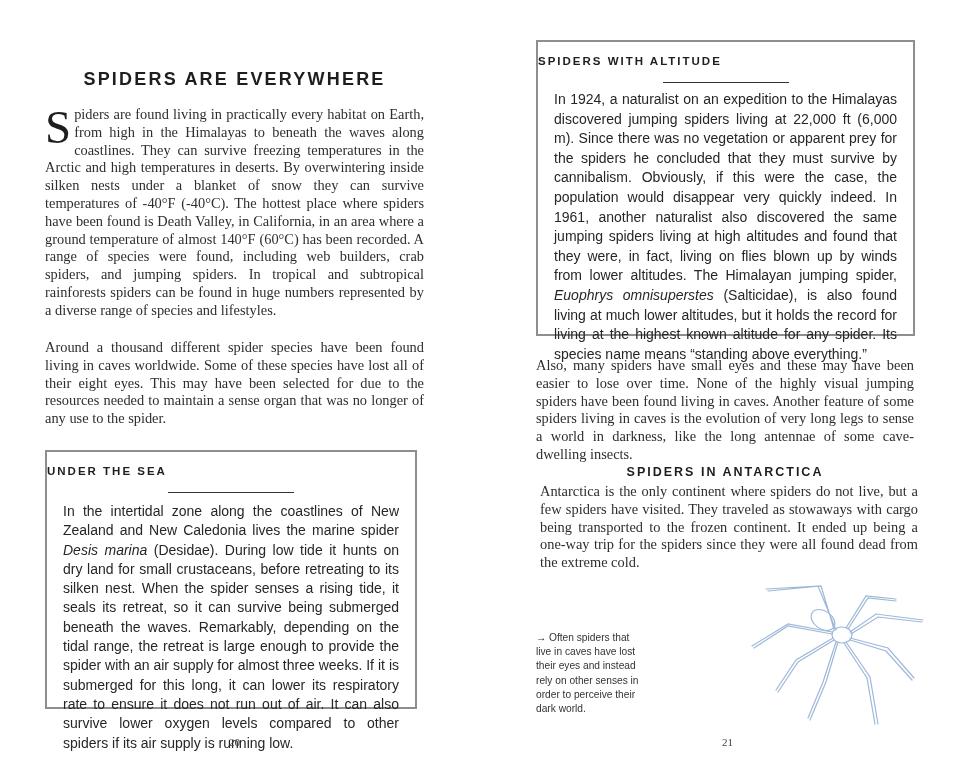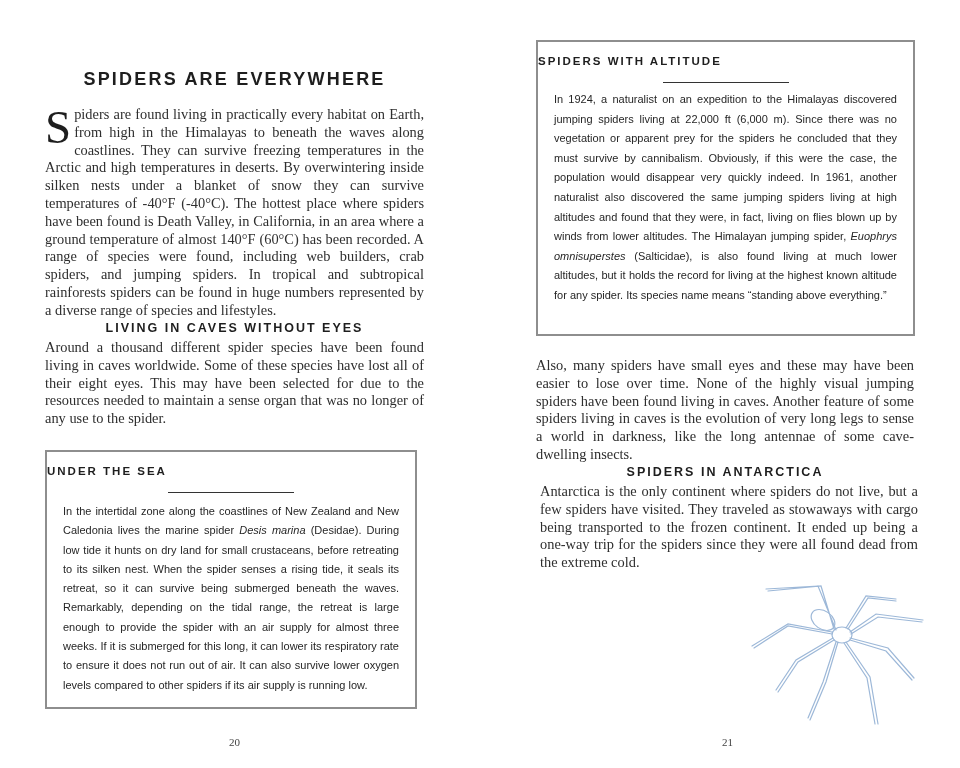--- a/index.html
+++ b/index.html
@@ -19,21 +19,21 @@
 
   .subhead { font-size:12.5px; font-weight:bold; letter-spacing:2px; text-align:center; color:#1e1e1e; }
   .caves-head { position:absolute; left:45px; width:379px; top:321px; }
   .caves-text { position:absolute; left:45px; width:379px; top:339px; }
 
   .box { position:absolute; border:2px solid #8e8e8e; background:#fff; box-sizing:border-box; }
   #box-sea { left:45px; top:450px; width:372px; height:259px; }
   #box-alt { left:56px; top:40px; width:379px; height:296px; }
   .box-head { position:absolute; left:0; right:0; top:13px; text-align:left; font-size:11.5px; font-weight:bold; letter-spacing:2px; color:#1e1e1e; }
   .box-rule { position:absolute; left:50%; width:126px; margin-left:-63px; top:40px; height:1px; background:#333; }
-  .box-text { position:absolute; left:16px; right:16px; top:50px; font-size:11px; line-height:19.3px; text-align:justify; color:#262626; }
+  .box-text { position:absolute; left:16px; right:16px; top:50px; font-size:14px; line-height:19.3px; text-align:justify; color:#262626; }
   #box-alt .box-text { top:48px; line-height:19.6px; }
 
   .right-cont { position:absolute; left:56px; width:378px; top:357px; }
   .ant-head { position:absolute; left:56px; width:378px; top:465px; }
   .ant-text { position:absolute; left:60px; width:378px; top:483px; }
 
   .caption { position:absolute; left:56px; top:631px; width:110px; font-size:10.2px; line-height:14.2px; color:#333; }
   .spider { position:absolute; left:258px; top:572px; width:200px; height:160px; }
 
   .folio { position:absolute; top:736px; font-size:11px; color:#444; }
@@ -43,21 +43,20 @@
 </head>
 <body>
 
 <div class="page" id="page-left">
   <div class="title sans">SPIDERS ARE EVERYWHERE</div>
 
   <div class="intro body-text serif">
     <span class="dropcap">S</span><span>piders are found living in practically every habitat on Earth, from high in the Himalayas to beneath the waves along coastlines. They can survive freezing temperatures in the Arctic and high temperatures in deserts. By overwintering inside silken nests under a blanket of snow they can survive temperatures of -40°F (-40°C). The hottest place where spiders have been found is Death Valley, in California, in an area where a ground temperature of almost 140°F (60°C) has been recorded. A range of species were found, including web builders, crab spiders, and jumping spiders. In tropical and subtropical rainforests spiders can be found in huge numbers represented by a diverse range of species and lifestyles.</span>
   </div>
 
-  <div class="caves-head subhead sans">LIVING IN CAVES WITHOUT EYES</div>
   <div class="caves-text body-text serif">Around a thousand different spider species have been found living in caves worldwide. Some of these species have lost all of their eight eyes. This may have been selected for due to the resources needed to maintain a sense organ that was no longer of any use to the spider.</div>
 
   <div class="box" id="box-sea">
     <div class="box-head sans">UNDER THE SEA</div>
     <div class="box-rule"></div>
     <div class="box-text sans"><span>In the intertidal zone along the coastlines of New Zealand and New Caledonia lives the marine spider </span><em>Desis marina</em><span> (Desidae). During low tide it hunts on dry land for small crustaceans, before retreating to its silken nest. When the spider senses a rising tide, it seals its retreat, so it can survive being submerged beneath the waves. Remarkably, depending on the tidal range, the retreat is large enough to provide the spider with an air supply for almost three weeks. If it is submerged for this long, it can lower its respiratory rate to ensure it does not run out of air. It can also survive lower oxygen levels compared to other spiders if its air supply is running low.</span></div>
   </div>
 
   <div class="folio serif" id="folio-left">20</div>
 </div>
@@ -67,20 +66,24 @@
     <div class="box-head sans">SPIDERS WITH ALTITUDE</div>
     <div class="box-rule"></div>
     <div class="box-text sans"><span>In 1924, a naturalist on an expedition to the Himalayas discovered jumping spiders living at 22,000 ft (6,000 m). Since there was no vegetation or apparent prey for the spiders he concluded that they must survive by cannibalism. Obviously, if this were the case, the population would disappear very quickly indeed. In 1961, another naturalist also discovered the same jumping spiders living at high altitudes and found that they were, in fact, living on flies blown up by winds from lower altitudes. The Himalayan jumping spider, </span><em>Euophrys omnisuperstes</em><span> (Salticidae), is also found living at much lower altitudes, but it holds the record for living at the highest known altitude for any spider. Its species name means “standing above everything.”</span></div>
   </div>
 
   <div class="right-cont body-text serif">Also, many spiders have small eyes and these may have been easier to lose over time. None of the highly visual jumping spiders have been found living in caves. Another feature of some spiders living in caves is the evolution of very long legs to sense a world in darkness, like the long antennae of some cave-dwelling insects.</div>
 
   <div class="ant-head subhead sans">SPIDERS IN ANTARCTICA</div>
   <div class="ant-text body-text serif">Antarctica is the only continent where spiders do not live, but a few spiders have visited. They traveled as stowaways with cargo being transported to the frozen continent. It ended up being a one-way trip for the spiders since they were all found dead from the extreme cold.</div>
 
+  <div class="caption sans">
+    <span>→</span>
+    <span>Often spiders that live in caves have lost their eyes and instead rely on other senses in order to perceive their dark world.</span>
+  </div>
 
   <svg class="spider" viewBox="0 0 200 160" fill="none" stroke="#9db8d8" stroke-width="1.2" stroke-linecap="round">
     <ellipse cx="85" cy="48" rx="13" ry="9" transform="rotate(35 85 48)"></ellipse>
     <ellipse cx="104" cy="63" rx="10" ry="8"></ellipse>
     <path d="M98 58 L80 14 L28 17 M96 57 L83 14 L30 19"></path>
     <path d="M108 56 L128 24 L158 27 M110 57 L130 26 L158 29"></path>
     <path d="M112 60 L138 42 L185 48 M113 62 L140 45 L184 50"></path>
     <path d="M112 66 L150 76 L176 106 M112 68 L148 79 L174 108"></path>
     <path d="M108 70 L132 105 L140 152 M106 71 L129 106 L137 152"></path>
     <path d="M100 70 L88 110 L72 148 M98 70 L85 110 L70 146"></path>

